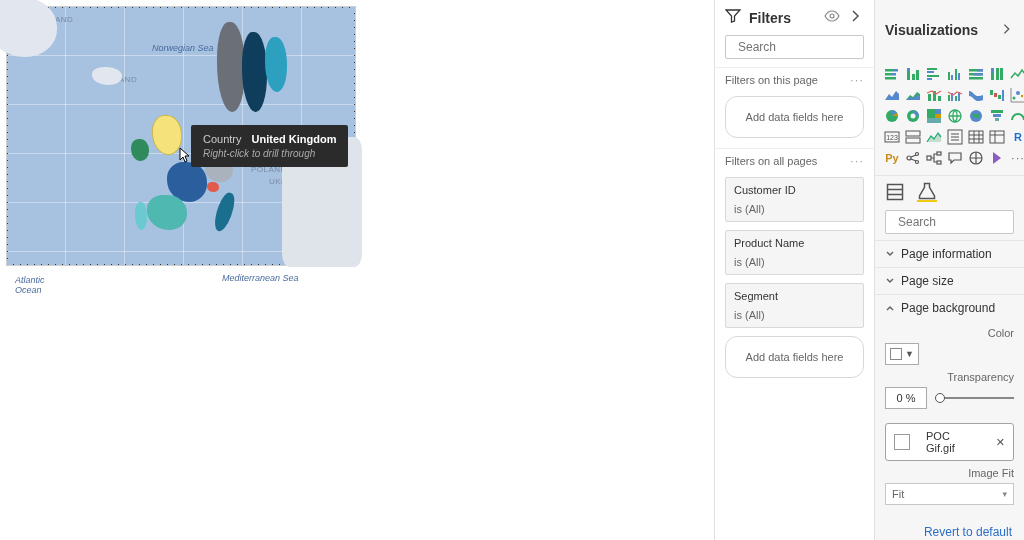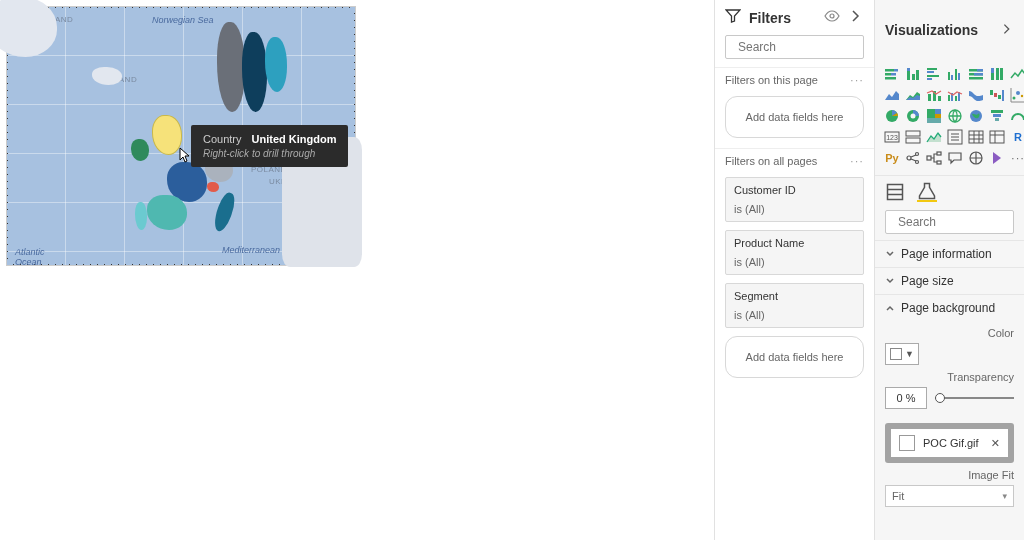--- a/index.html
+++ b/index.html
@@ -19,21 +19,21 @@
   }
   .sel-dots {
     position:absolute; inset:0;
     background:
       repeating-linear-gradient(to right, transparent 0 6px, #333 6px 7px) top/100% 1px no-repeat,
       repeating-linear-gradient(to right, transparent 0 6px, #333 6px 7px) bottom/100% 1px no-repeat,
       repeating-linear-gradient(to bottom, transparent 0 6px, #333 6px 7px) left/1px 100% no-repeat,
       repeating-linear-gradient(to bottom, transparent 0 6px, #333 6px 7px) right/1px 100% no-repeat;
   }
   .land { position:absolute; border-radius:40% 50% 45% 55%; }
-  .sea-lbl { position:absolute; font-size:9px; color:#4a6a9e; font-style:italic; }
+  .sea-lbl { position:absolute; font-size:9px; color:#4a6a9e; font-style:italic;margin-top:28px; }
   .land-lbl { position:absolute; font-size:8px; color:#7a8aa0; letter-spacing:.5px; }
 
   .tooltip {
     position:absolute; top:118px; left:184px; background:#2b2b2b; color:#fff;
     font-size:11px; padding:8px 12px; border-radius:2px; white-space:nowrap;
   }
   .tooltip .tt-key { color:#ccc; margin-right:10px; }
   .tooltip .tt-val { font-weight:600; }
   .tooltip .tt-hint { color:#aaa; font-style:italic; font-size:10px; margin-top:3px; }
   .cursor { position:absolute; top:140px; left:172px; width:12px; height:16px; }
@@ -122,22 +122,22 @@
   .transp-row { display:flex; align-items:center; gap:8px; }
   .transp-input {
     width:42px; height:22px; border:1px solid #aaa; background:#fff;
     display:flex; align-items:center; justify-content:center; gap:3px; font-size:11px;
   }
   .slider { flex:1; position:relative; height:14px; }
   .slider .track { position:absolute; top:6px; left:0; right:0; height:2px; background:#888; }
   .slider .thumb { position:absolute; top:2px; left:0; width:10px; height:10px; background:#fff; border:1px solid #555; border-radius:50%; }
 
   .img-chip {
-    margin-top:14px; border:6px solid #a3a3a3; background:#fff; border-radius:3px;
-    padding:6px 8px; display:flex; align-items:center; gap:8px; font-size:11px;
+    margin-top:14px; border:1px solid #a3a3a3; background:#fff; border-radius:3px;
+    padding:6px 8px; display:flex; align-items:center; gap:16px; font-size:11px;
   }
   .img-chip .thumb { width:16px; height:16px; border:1px solid #999; }
   .img-chip .x { color:#555; cursor:pointer; }
 
   .fit-select {
     margin-top:4px; width:100%; height:22px; border:1px solid #c8c8c8; background:#fff;
     display:flex; align-items:center; justify-content:space-between; padding:0 6px; font-size:11px; color:#666;
   }
 
   .revert { text-align:right; padding:12px 12px 0; font-size:12px; color:#2a6ec6; cursor:pointer; }
@@ -550,13 +550,14 @@
       <span class="x">✕</span>
     </div>
 
     <div class="prop-label">Image Fit</div>
     <div class="fit-select">
       <span>Fit</span>
       <span style="font-size:9px;color:#888">▾</span>
     </div>
   </div>
 
+  <div class="revert">Revert to default</div>
 </div>
 
 </body></html>

